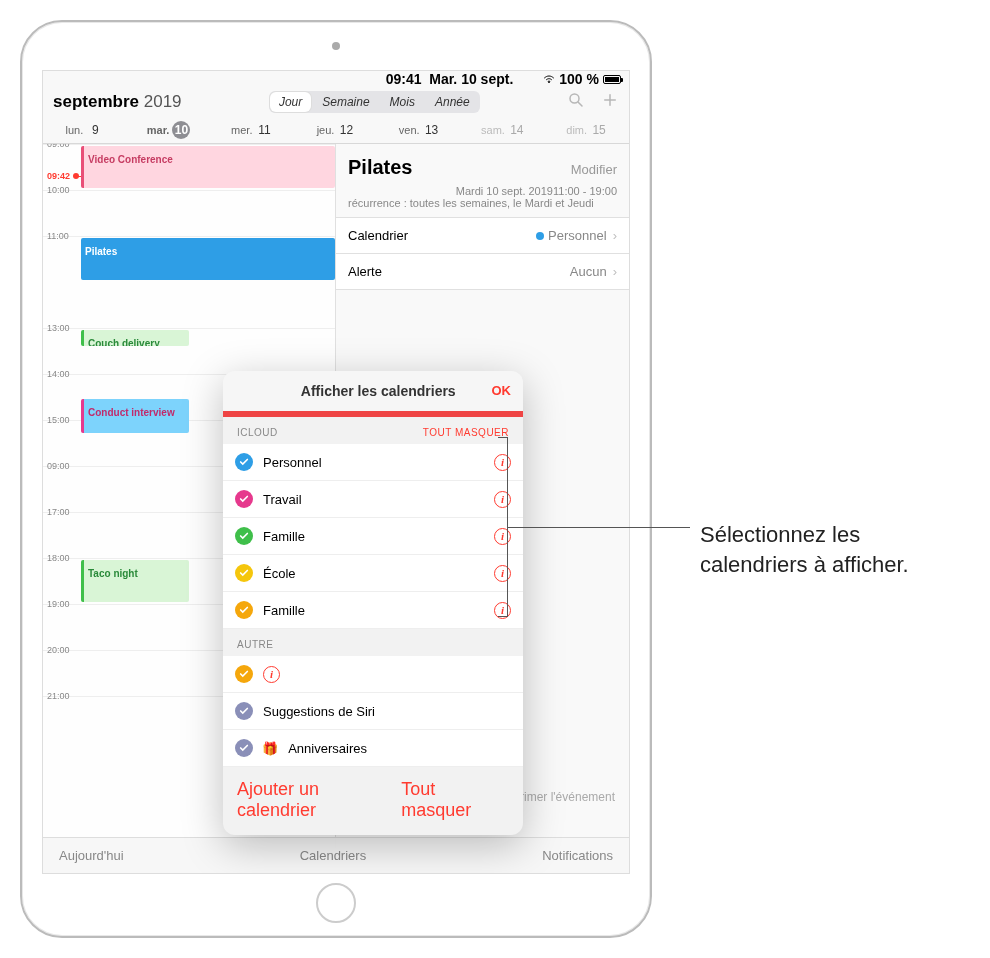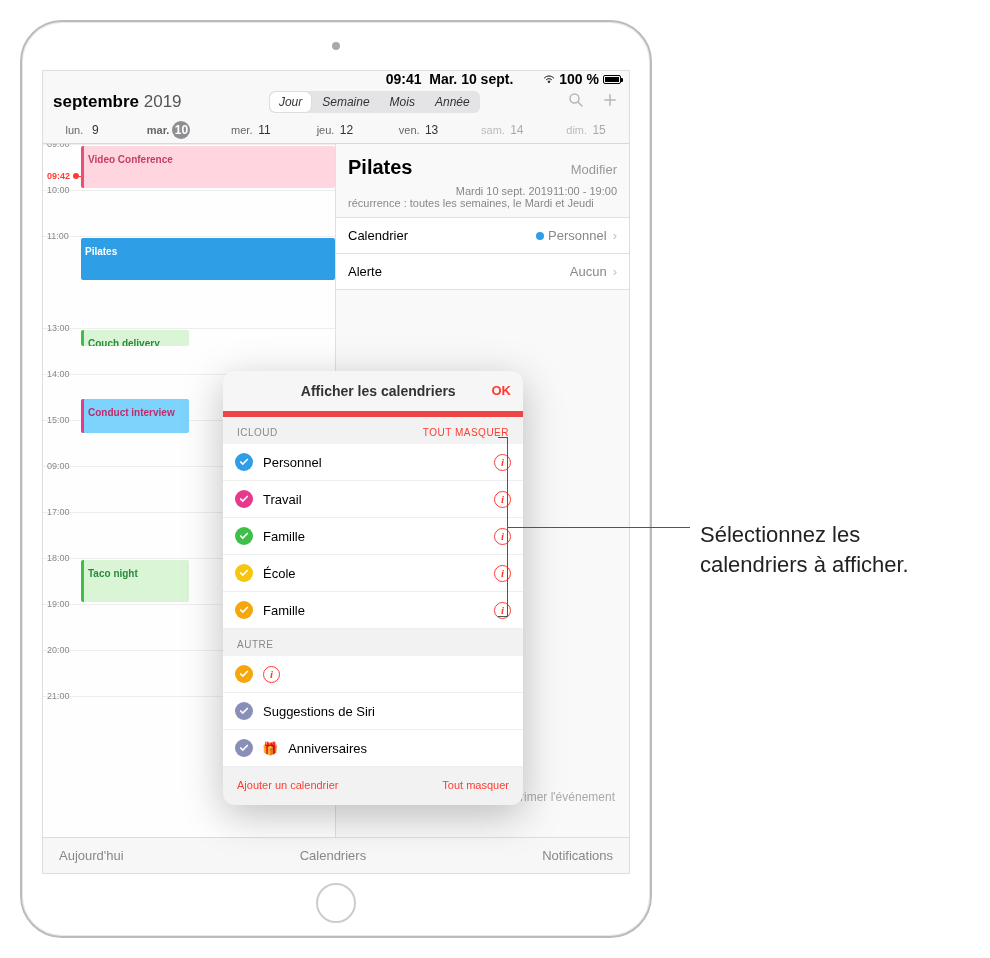--- a/index.html
+++ b/index.html
@@ -66,21 +66,21 @@
   .pop-section-head { display:flex; justify-content:space-between; padding:10px 14px 6px 14px; font-size:10px; color:#888; letter-spacing:0.5px;}
   .hide-all { color:#ff3b30; font-size:10px; cursor:pointer;}
   .pop-list { background:#fff; }
   .pop-row { display:flex; align-items:center; padding:9px 12px; border-bottom:1px solid #eee; gap:10px; cursor:pointer;}
   .check-circle { width:18px; height:18px; border-radius:50%; display:flex;align-items:center;justify-content:center;}
   .check-circle svg { width:10px; height:10px; }
   .info-circle { width:17px; height:17px; border:1.5px solid #ff3b30; border-radius:50%; display:flex; align-items:center; justify-content:center; color:#ff3b30; font-size:11px; font-style:italic; font-family:Georgia,serif; font-weight:700;}
   .pop-row .label { flex:1; color:#000; }
   .sub-label { font-size:10px; color:#999; display:block; }
   .pop-footer { display:flex; justify-content:space-between; padding:12px 14px 14px 14px; }
-  .pop-footer span { color:#ff3b30; font-size:11px; cursor:pointer;}
+  .pop-footer span { color:#ff3b30; font-size:18px; cursor:pointer;}
   .popover-tail { position:absolute; bottom:-7px; left:50%; transform:translateX(-50%); width:14px; height:14px; background:#f2f2f2; transform:translateX(-50%) rotate(45deg); border-bottom-right-radius:2px;}
 
   .bottom-bar { position:absolute; bottom:0; left:0; right:0; height:36px; background:rgba(247,247,247,0.95); border-top:1px solid #ddd; display:flex; justify-content:space-between; align-items:center; padding:0 16px; font-size:13px; color:#888;}
   .delete-ev { position:absolute; right:14px; bottom:44px; color:#aaa; font-size:12px;}
 
   .callout { position:absolute; left:700px; top:520px; font-size:22px; color:#222; line-height:1.35; width:260px; }
   .bracket { position:absolute; border-right:1.5px solid #555; border-top:1.5px solid #555; border-bottom:1.5px solid #555; }
   .callout-line { position:absolute; height:1px; background:#555; }
   .bday-icon{ color:#ff3b30; font-size:13px; margin-left:-1px;}
 </style>

